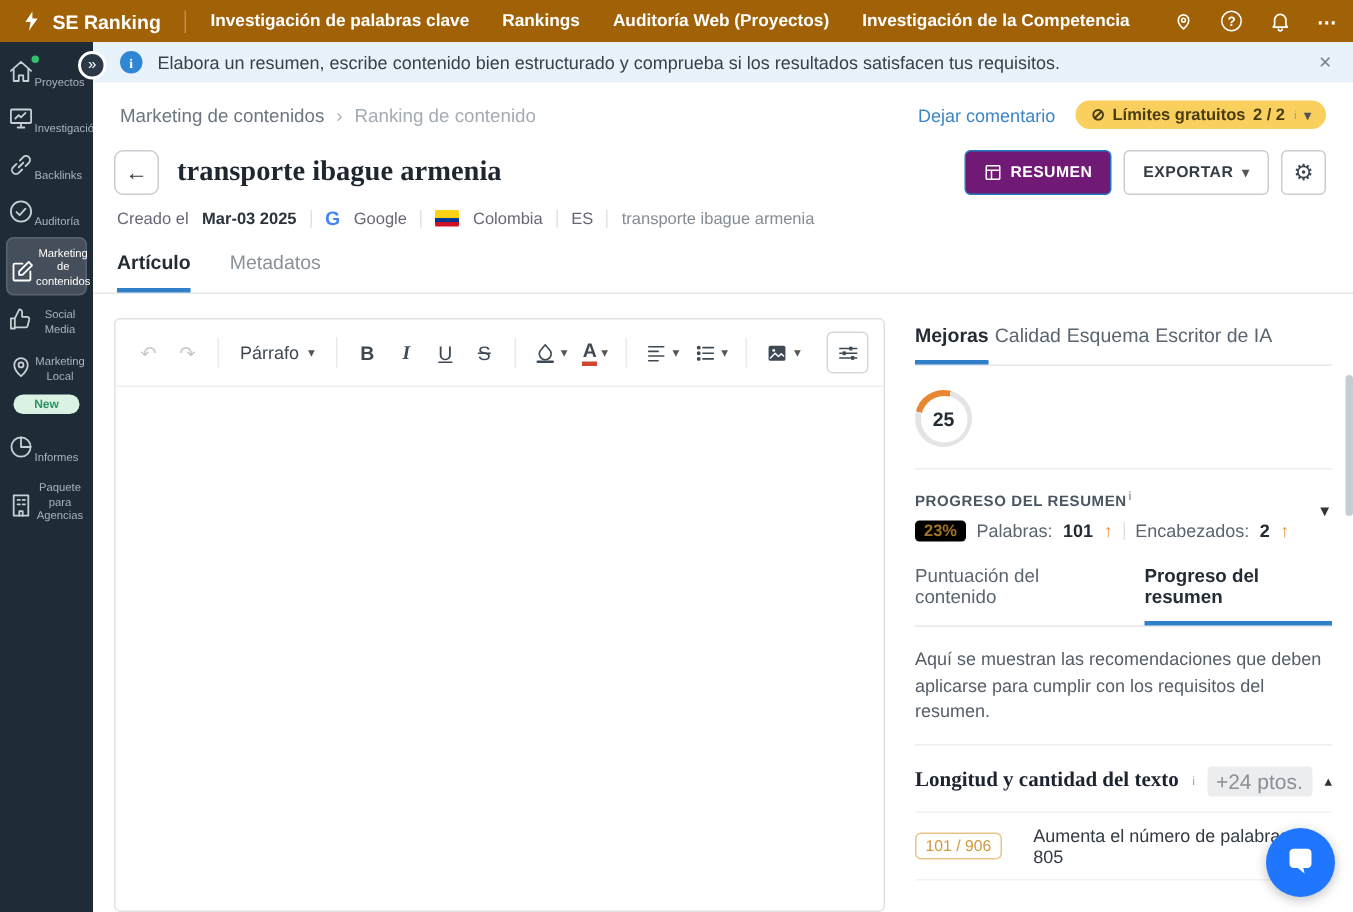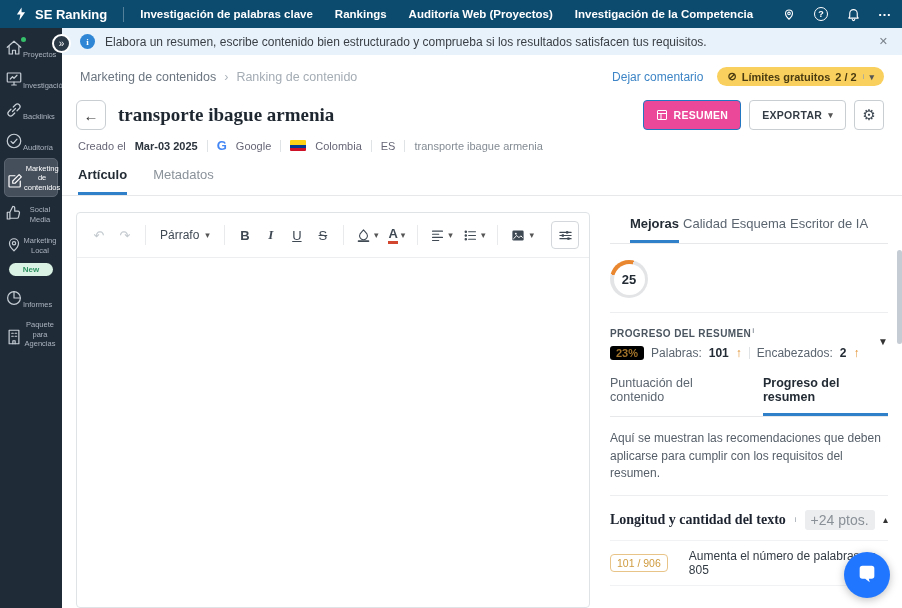--- a/index.html
+++ b/index.html
@@ -1,20 +1,20 @@
 <!DOCTYPE html>
 <html><head>
 <meta charset="utf-8">
 <style>
   * { margin:0; padding:0; box-sizing:border-box; }
   html,body { width:902px; height:608px; overflow:hidden; background:#fff;
     font-family:"Liberation Sans", sans-serif; }
 
   
-  .topbar { height:28px; background:#0c4a6e; display:flex; align-items:center; color:#fff; padding:0 10px 0 14px; }
+  .topbar { height:28px; background:#a16207; display:flex; align-items:center; color:#fff; padding:0 10px 0 14px; }
   .brand { display:flex; align-items:center; gap:7px; font-weight:bold; font-size:13px; }
   .brand svg { display:block; }
   .topbar-sep { width:1px; height:15px; background:rgba(255,255,255,.3); margin:0 16px; }
   .topnav { display:flex; gap:22px; font-size:11.5px; font-weight:bold; }
   .topnav span { cursor:pointer; white-space:nowrap; }
   .topbar-right { margin-left:auto; display:flex; align-items:center; gap:16px; }
   .tb-ico { width:18px; height:18px; display:flex; align-items:center; justify-content:center; }
   .help-circ { width:14px; height:14px; border:1.3px solid #fff; border-radius:50%; font-size:9px; font-weight:bold;
     display:flex; align-items:center; justify-content:center; }
   .more-dots { font-size:13px; font-weight:bold; letter-spacing:1px; }
@@ -57,21 +57,21 @@
   .limits-pill .sup { font-weight:normal; }
   .sup { font-size:8px; color:#9aa2ab; vertical-align:super; margin-left:1px; }
 
   .title-row { display:flex; align-items:center; padding:6px 18px 0 14px; gap:12px; }
   .back-btn { width:30px; height:30px; border:1px solid #c9ced3; border-radius:6px; background:#fff; font-size:15px;
     color:#333; display:flex; align-items:center; justify-content:center; cursor:pointer; }
   .doc-title { font-family:"Liberation Serif", serif; font-size:19px; font-weight:bold; color:#1e2630; }
   .title-actions { margin-left:auto; display:flex; align-items:center; gap:8px; }
   .btn { height:30px; display:flex; align-items:center; gap:6px; padding:0 12px; border-radius:4px;
     font-size:10.5px; font-weight:bold; letter-spacing:.3px; cursor:pointer; }
-  .btn-primary { background:#ec4899; color:#fff; border:1px solid #2277c2; }
+  .btn-primary { background:#701a75; color:#fff; border:1px solid #2277c2; }
   .btn-outline { background:#fff; color:#333b44; border:1px solid #c9ced3; }
   .btn svg { display:block; }
   .gear-btn { width:30px; height:30px; border:1px solid #c9ced3; border-radius:4px; background:#fff; font-size:15px;
     color:#3f4954; display:flex; align-items:center; justify-content:center; cursor:pointer; }
   .caret { font-size:9px; color:#555; }
 
   .meta-row { display:flex; align-items:center; gap:9px; padding:8px 18px 0 16px; font-size:11px; color:#667; }
   .meta-sep { width:1px; height:12px; background:#dfe3e6; }
   .meta-strong { color:#2b333c; font-weight:bold; }
   .g-letter { color:#4285f4; font-weight:bold; font-size:13px; }
@@ -97,21 +97,21 @@
   .bold-g { font-weight:bold; }
   .italic-g { font-style:italic; font-family:"Liberation Serif", serif; font-weight:bold; }
   .under-g { text-decoration:underline; }
   .strike-g { text-decoration:line-through; }
   .color-a { font-weight:bold; border-bottom:3px solid #d2452f; line-height:1; padding-bottom:1px; }
   .sliders-btn { margin-left:auto; width:28px; height:28px; border:1px solid #d4d8dc; border-radius:4px; }
   .ed-area { flex:1; }
 
   
   .panel { width:302px; flex-shrink:0; padding:20px 14px 0 10px; position:relative; }
-  .p-tabs { display:flex; gap:4px; border-bottom:1px solid #e6e8ea;justify-content:center; }
+  .p-tabs { display:flex; gap:4px; border-bottom:1px solid #e6e8ea; }
   .ptab { font-size:13px; color:#5b6570; padding-bottom:9px; cursor:pointer; }
   .ptab.active { color:#232b34; font-weight:bold; border-bottom:3px solid #2f80c8; }
 
   .score-block { display:flex; align-items:center; gap:12px; padding:16px 0 14px; border-bottom:1px solid #eceef0; }
   .score-ring { width:38px; height:38px; border-radius:50%; flex-shrink:0;
     background:conic-gradient(from 285deg,#e8872f 0 25%, #e2e4e6 25% 100%);
     display:flex; align-items:center; justify-content:center; }
   .score-inner { width:31px; height:31px; border-radius:50%; background:#fff; display:flex; align-items:center;
     justify-content:center; font-size:13px; font-weight:bold; color:#232b34; }
   .score-title { font-size:10px; font-weight:bold; color:#4a5560; letter-spacing:.4px; margin-bottom:5px; }

